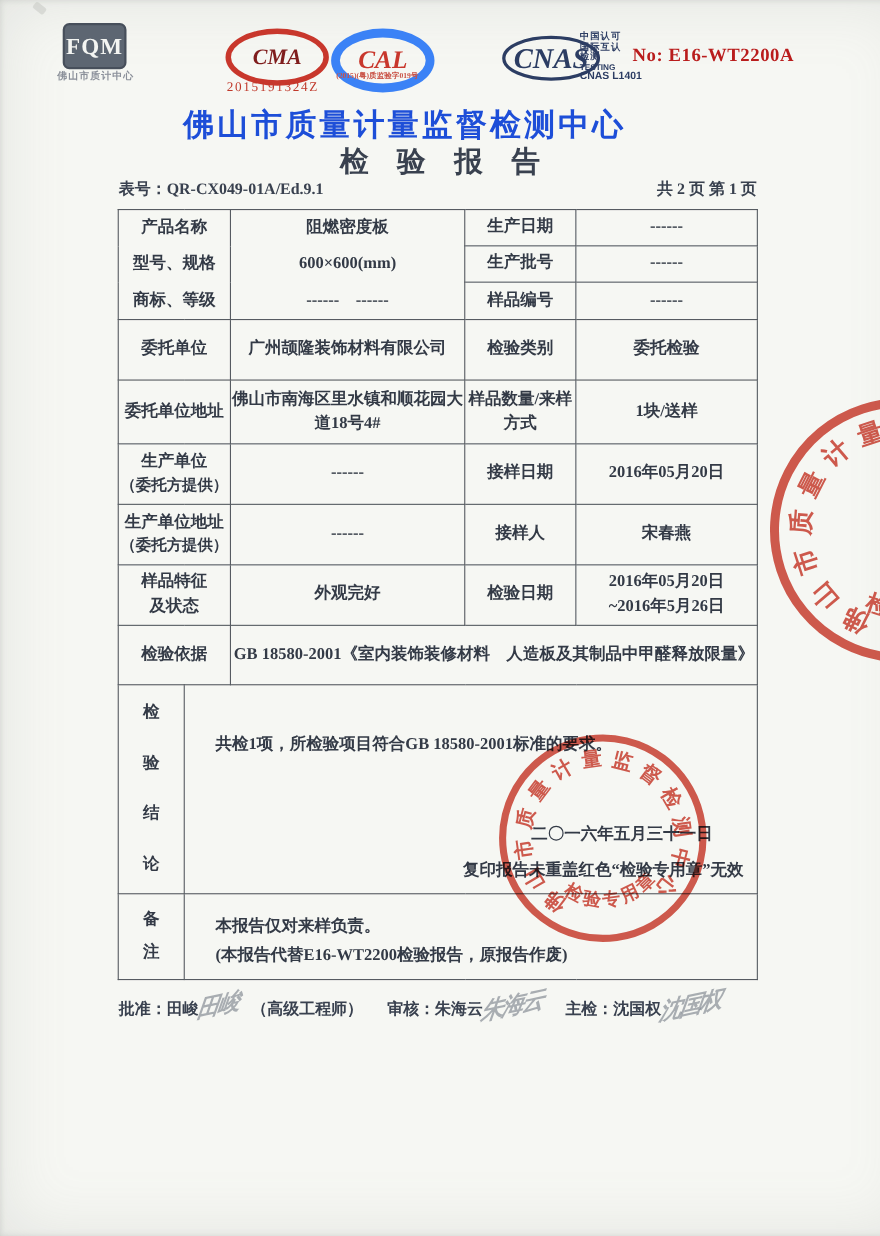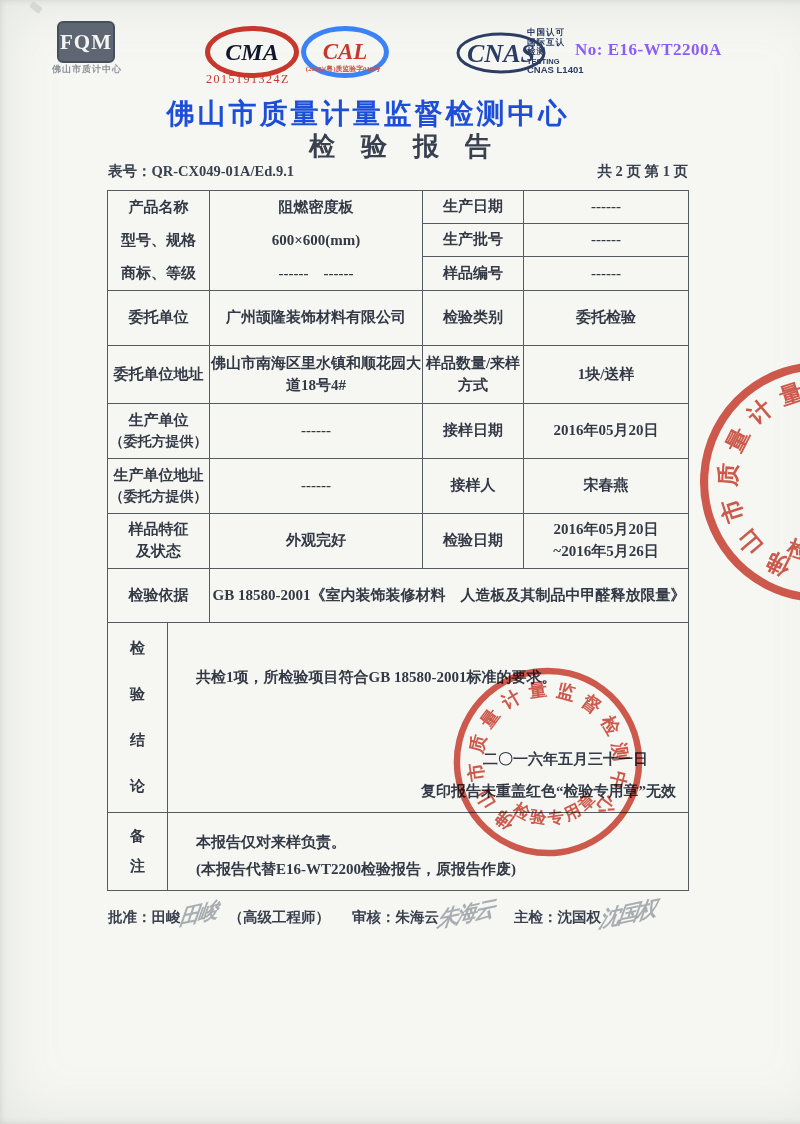--- a/index.html
+++ b/index.html
@@ -16,39 +16,39 @@
 
   
   .fqm-box { left:57px; top:21px; width:54px; height:38px; background:#5d6672; border:2px solid #474f5b;
     border-radius:6px; display:flex; align-items:center; justify-content:center; }
   .fqm-box span { color:#f4f5f2; font-weight:bold; font-size:21px; letter-spacing:1px; }
   .fqm-caption { left:42px; top:63px; width:90px; text-align:center; font-size:9px; font-weight:bold;
     color:#8b909a; letter-spacing:1px; }
 
   .oval { height:42px; border-radius:50%; display:flex; align-items:center; justify-content:center; }
   .cma-oval { left:205px; top:26px; width:84px; border:5px solid #c8372c; }
-  .cma-oval span { color:#0f172a; font-weight:900; font-size:24px; font-style:italic; letter-spacing:0; }
+  .cma-oval span { color:#7f1d1d; font-weight:900; font-size:20px; font-style:italic; letter-spacing:0; }
   .cma-number { left:196px; top:72px; width:104px; text-align:center; color:#c0392b; font-size:12px;
     letter-spacing:1.5px; font-weight:normal; }
-  .cal-oval { left:301px; top:26px; width:78px; border:5px solid #3b82f6; }
+  .cal-oval { left:301px; top:26px; width:78px; border:8px solid #3b82f6; }
   .cal-oval span { color:#c8372c; font-weight:900; font-size:23px; font-style:italic; }
   .cal-number { left:293px; top:64px; width:100px; text-align:center; color:#c95246; font-size:7.5px;
     font-weight:bold; transform:scale(.92); }
 
   .ilac-circle { left:389px; top:22px; width:56px; height:56px; border:3px dashed #4a7ab5; border-radius:50%;
     display:flex; align-items:center; justify-content:center; background:
     radial-gradient(circle at 50% 50%, rgba(74,122,181,.12) 55%, rgba(74,122,181,.3) 56%, transparent 70%); }
   .ilac-circle span { color:#36609c; font-size:9px; font-weight:bold; font-style:italic; }
 
   .cnas-svg { left:455px; top:31px; }
 
   .accr { left:527px; top:28px; color:#2c3d63; font-family:"Liberation Sans","DejaVu Sans",sans-serif; }
   .accr div { font-size:8.5px; font-weight:bold; line-height:9.5px; letter-spacing:1px; }
   .accr .en { font-size:7.5px; letter-spacing:0; }
-  .report-no { left:575px; top:40px; font-size:17px; font-weight:bold; color:#8b5cf6; letter-spacing:.5px; }
+  .report-no { left:575px; top:40px; font-size:17px; font-weight:bold; color:#b91c1c; letter-spacing:.5px; }
   .cnas-code { left:527px; top:64px; font-size:9.5px; font-weight:bold; color:#2c3d63;
     font-family:"Liberation Sans","DejaVu Sans",sans-serif; }
 
   
   .org-title { left:0; top:95px; width:736px; text-align:center; font-size:28px; font-weight:bold;
     letter-spacing:3px; color:#1d4ed8; }
   .doc-title { left:0; top:129px; width:800px; text-align:center; font-size:26px; font-weight:bold;
     letter-spacing:26px; text-indent:26px; color:#39414f; }
 
   .meta-row { left:108px; top:162px; width:580px; display:flex; justify-content:space-between;

